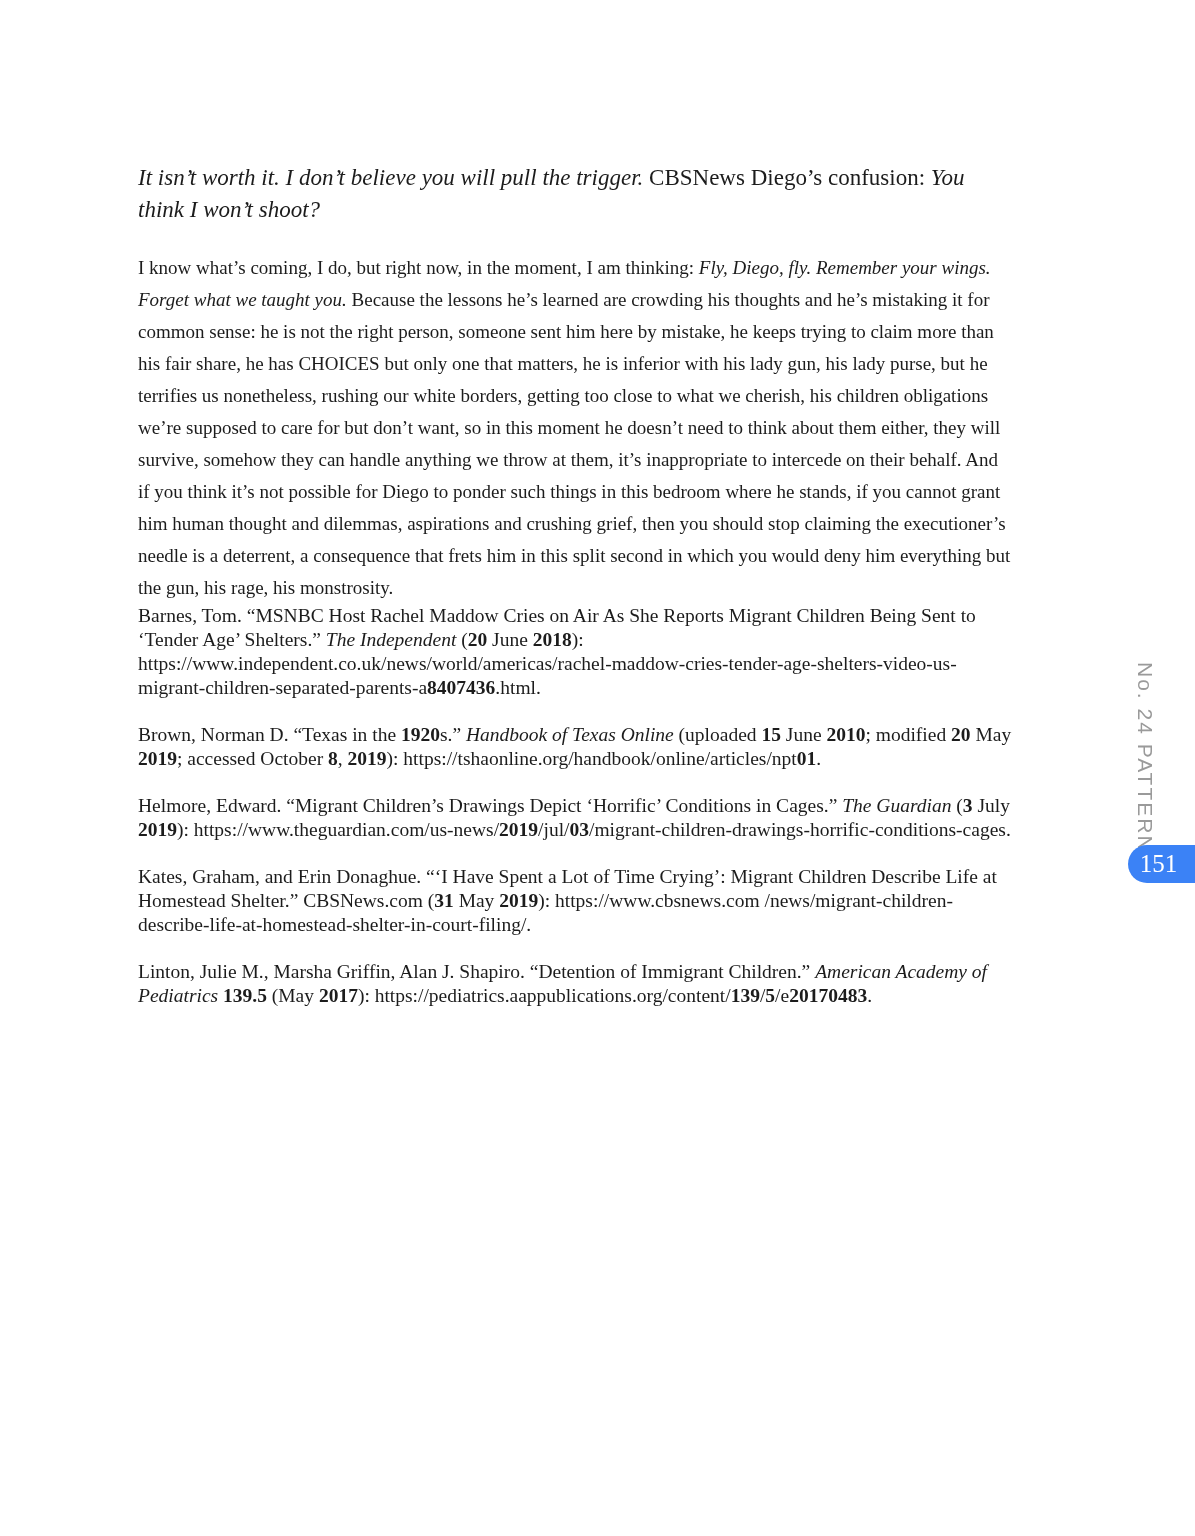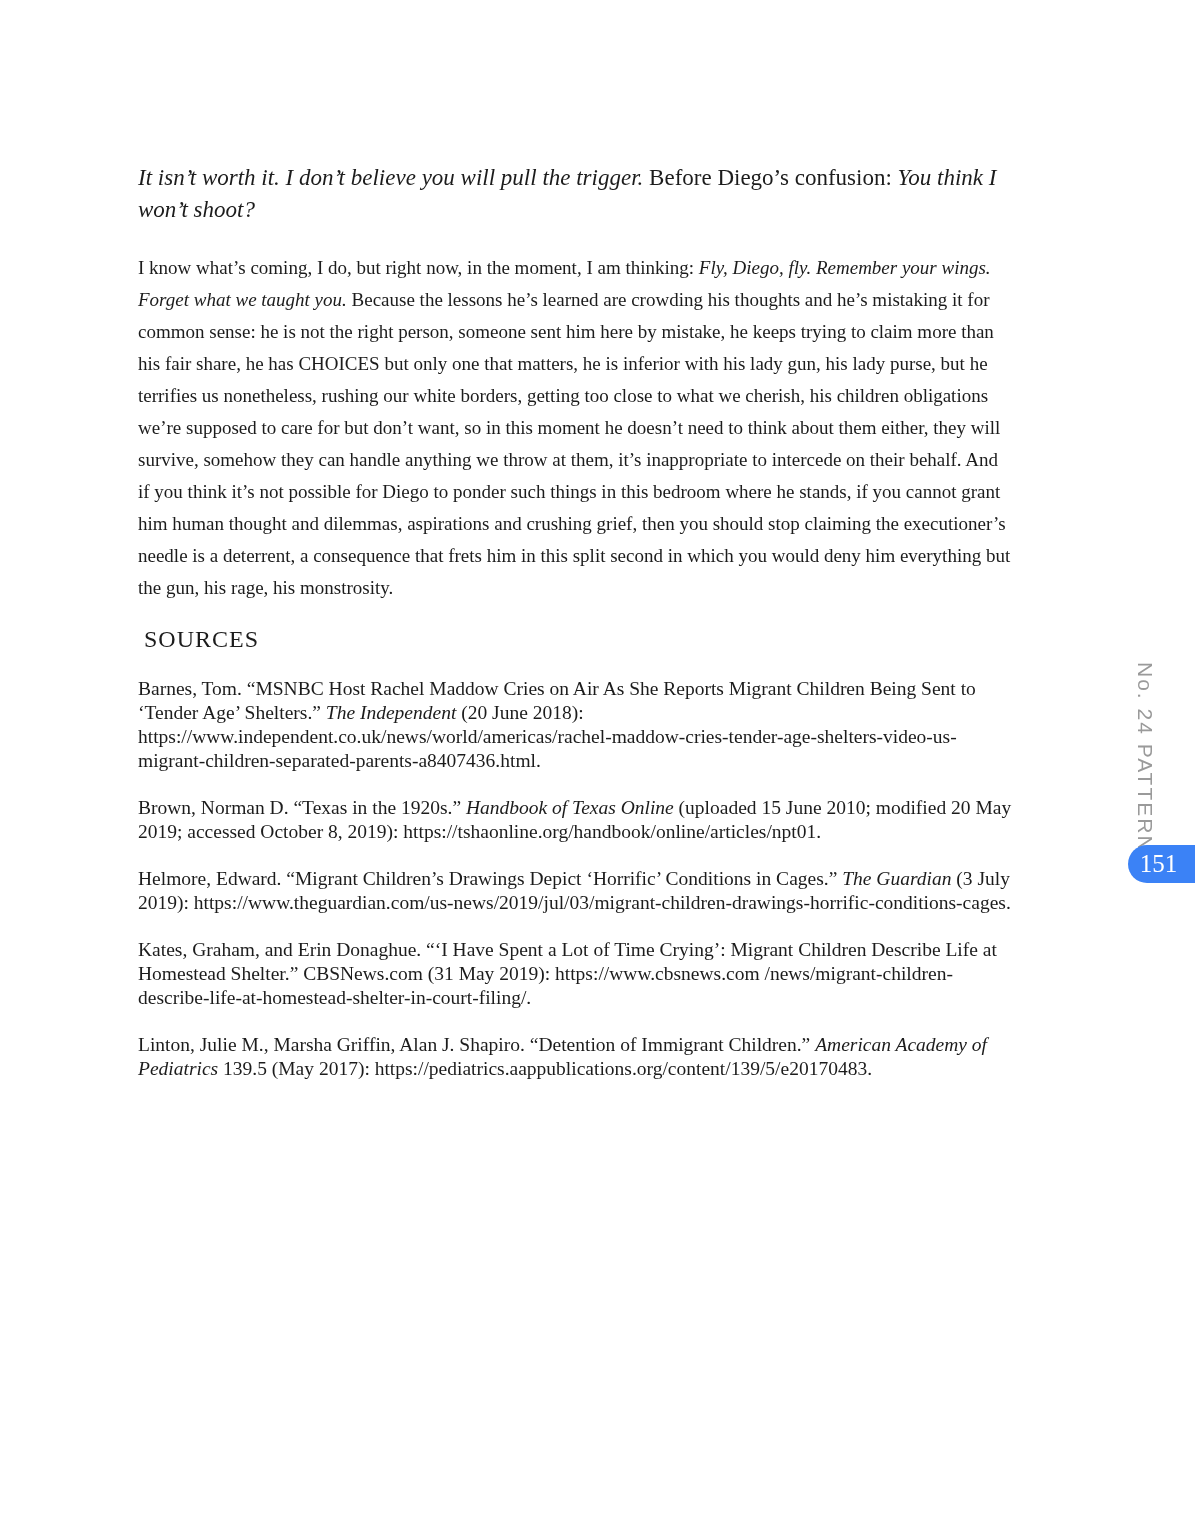--- a/index.html
+++ b/index.html
@@ -38,21 +38,21 @@
     margin: 22px 0 24px 6px;
   }
   .source-entry {
     font-size: 19.5px;
     line-height: 24px;
     margin: 0 0 23px 0;
     overflow-wrap: anywhere;
   }
   .seg-n { font-style: normal; font-weight: normal; }
   .seg-i { font-style: italic; }
-  .seg-b { font-weight: normal; }
+  .seg-b { font-weight: bold; }
   .spine-label {
     position: absolute;
     left: 1133px;
     top: 662px;
     writing-mode: vertical-rl;
     text-orientation: mixed;
     font-family: "Liberation Sans", sans-serif;
     font-size: 21px;
     letter-spacing: 2px;
     color: #9a9a9a;
@@ -75,25 +75,24 @@
   .page-badge span {
     color: #ffffff;
     font-family: "Liberation Serif", serif;
     font-size: 25px;
   }
 </style>
 </head>
 <body>
 
 <div class="content">
-  <p class="intro"><span class="seg-i">It isn’t worth it. I don’t believe you will pull the trigger.</span><span class="seg-n"> Before Diego’s confusion: </span><span class="seg-i">You think I won’t shoot?</span></p>
+  <p class="intro"><span class="seg-i">It isn’t worth it. I don’t believe you will pull the trigger.</span><span class="seg-n"> CBSNews Diego’s confusion: </span><span class="seg-i">You think I won’t shoot?</span></p>
 
   <p class="main-paragraph"><span class="seg-n">I know what’s coming, I do, but right now, in the moment, I am thinking: </span><span class="seg-i">Fly, Diego, fly. Remember your wings. Forget what we taught you.</span><span class="seg-n"> Because the lessons he’s learned are crowding his thoughts and he’s mistaking it for common sense: he is not the right person, someone sent him here by mistake, he keeps trying to claim more than his fair share, he has CHOICES but only one that matters, he is inferior with his lady gun, his lady purse, but he terrifies us nonetheless, rushing our white borders, getting too close to what we cherish, his children obligations we’re supposed to care for but don’t want, so in this moment he doesn’t need to think about them either, they will survive, somehow they can handle anything we throw at them, it’s inappropriate to intercede on their behalf. And if you think it’s not possible for Diego to ponder such things in this bedroom where he stands, if you cannot grant him human thought and dilemmas, aspirations and crushing grief, then you should stop claiming the executioner’s needle is a deterrent, a consequence that frets him in this split second in which you would deny him everything but the gun, his rage, his monstrosity.</span></p>
 
-  <h2 class="sources-heading">SOURCES</h2>
 
   <div id="sources-list">
       <p class="source-entry"><span class="seg-n">Barnes, Tom. “MSNBC Host Rachel Maddow Cries on Air As She Reports Migrant Children Being Sent to ‘Tender Age’ Shelters.” </span><span class="seg-i">The Independent</span><span class="seg-n"> (</span><span class="seg-b">20</span><span class="seg-n"> June </span><span class="seg-b">2018</span><span class="seg-n">): https://www.independent.co.uk/news/world/americas/rachel-maddow-cries-tender-age-shelters-video-us-migrant-children-separated-parents-a</span><span class="seg-b">8407436</span><span class="seg-n">.html.</span></p>
       <p class="source-entry"><span class="seg-n">Brown, Norman D. “Texas in the </span><span class="seg-b">1920</span><span class="seg-n">s.” </span><span class="seg-i">Handbook of Texas Online</span><span class="seg-n"> (uploaded </span><span class="seg-b">15</span><span class="seg-n"> June </span><span class="seg-b">2010</span><span class="seg-n">; modified </span><span class="seg-b">20</span><span class="seg-n"> May </span><span class="seg-b">2019</span><span class="seg-n">; accessed October </span><span class="seg-b">8</span><span class="seg-n">, </span><span class="seg-b">2019</span><span class="seg-n">): https://tshaonline.org/handbook/online/articles/npt</span><span class="seg-b">01</span><span class="seg-n">.</span></p>
       <p class="source-entry"><span class="seg-n">Helmore, Edward. “Migrant Children’s Drawings Depict ‘Horrific’ Conditions in Cages.” </span><span class="seg-i">The Guardian</span><span class="seg-n"> (</span><span class="seg-b">3</span><span class="seg-n"> July </span><span class="seg-b">2019</span><span class="seg-n">): https://www.theguardian.com/us-news/</span><span class="seg-b">2019</span><span class="seg-n">/jul/</span><span class="seg-b">03</span><span class="seg-n">/migrant-children-drawings-horrific-conditions-cages.</span></p>
       <p class="source-entry"><span class="seg-n">Kates, Graham, and Erin Donaghue. “‘I Have Spent a Lot of Time Crying’: Migrant Children Describe Life at Homestead Shelter.” CBSNews.com (</span><span class="seg-b">31</span><span class="seg-n"> May </span><span class="seg-b">2019</span><span class="seg-n">): https://www.cbsnews.com /news/migrant-children-describe-life-at-homestead-shelter-in-court-filing/.</span></p>
       <p class="source-entry"><span class="seg-n">Linton, Julie M., Marsha Griffin, Alan J. Shapiro. “Detention of Immigrant Children.” </span><span class="seg-i">American Academy of Pediatrics</span><span class="seg-n"> </span><span class="seg-b">139.5</span><span class="seg-n"> (May </span><span class="seg-b">2017</span><span class="seg-n">): https://pediatrics.aappublications.org/content/</span><span class="seg-b">139</span><span class="seg-n">/</span><span class="seg-b">5</span><span class="seg-n">/e</span><span class="seg-b">20170483</span><span class="seg-n">.</span></p>
     </div>
 </div>
 

